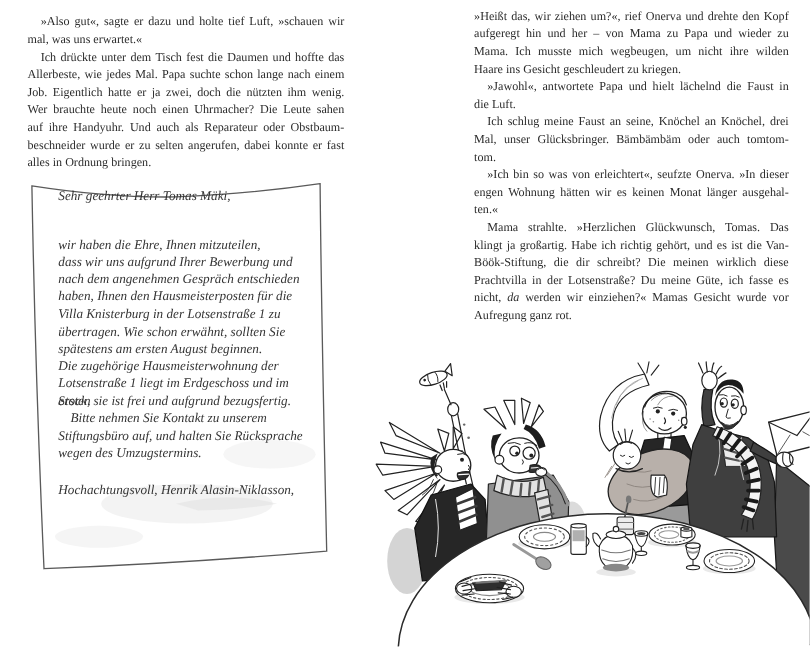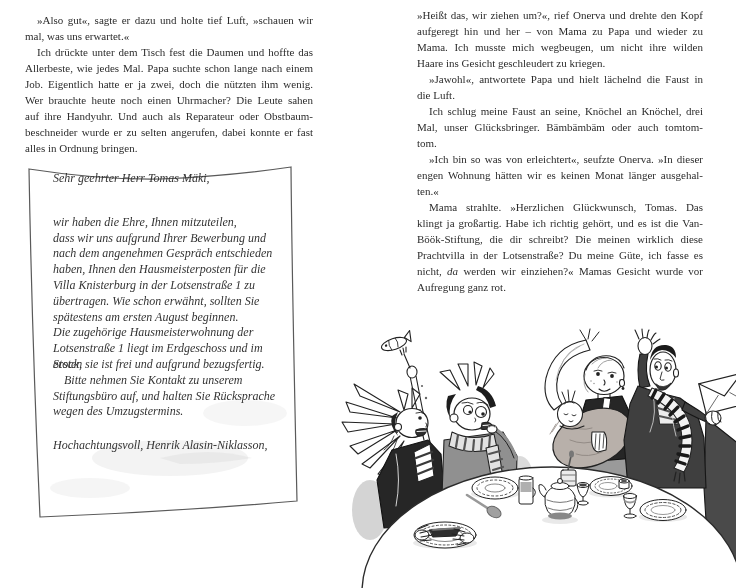--- a/index.html
+++ b/index.html
@@ -1,20 +1,20 @@
 <!DOCTYPE html>
 <html><head>
 <meta charset="utf-8">
 <style>
   html,body{margin:0;padding:0;background:#ffffff;}
   #stage{position:relative;width:736px;height:588px;background:#ffffff;overflow:hidden;
          font-family:"Liberation Serif", serif;color:#2c2c2c;margin-left:20px;}
   .col{position:absolute;font-size:11px;line-height:16px;letter-spacing:0;}
   #left-col{left:5px;top:12px;width:288px;}
-  #right-col{left:397px;top:7px;width:286px;}
+  #right-col{left:411px;top:7px;width:286px;}
   .ln{height:16px;text-align:justify;text-align-last:justify;white-space:normal;}
   .ln.end{text-align-last:left;}
   .ln.ind{text-indent:12px;}
   .it{font-style:italic;}
   
   #letter-frame{position:absolute;left:0;top:158px;width:300px;height:375px;}
   #letter-text{position:absolute;left:33px;top:171px;width:237px;font-size:12px;
                line-height:15.8px;font-style:italic;color:#333;font-family:Liberation Serif, serif;}
   .lln{height:15.8px;}
   .lln.lind{text-indent:11px;}

